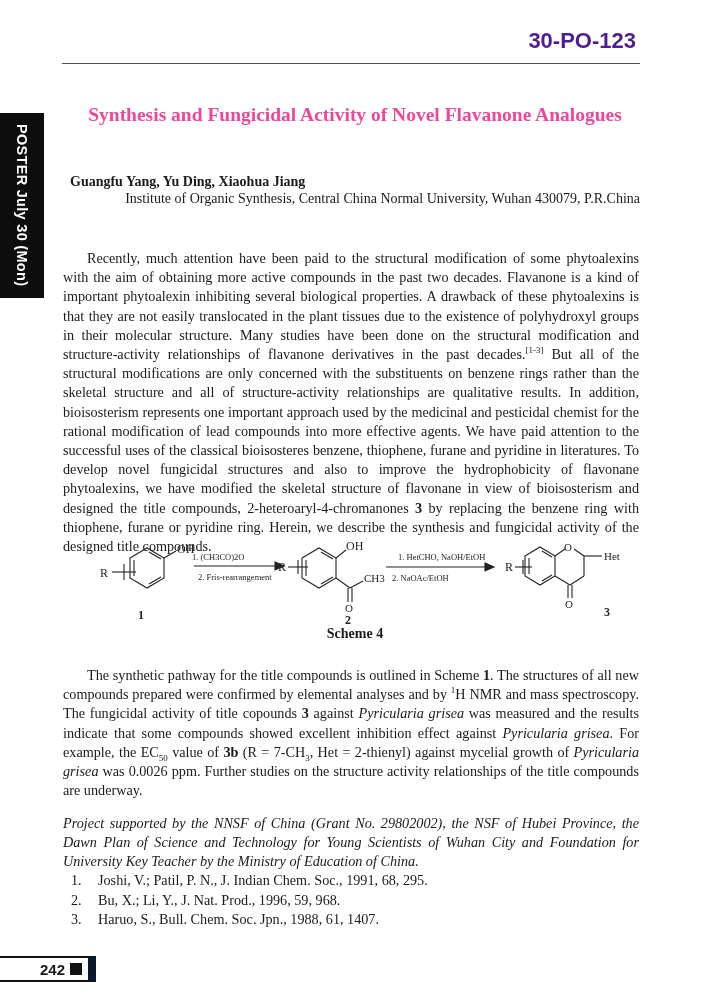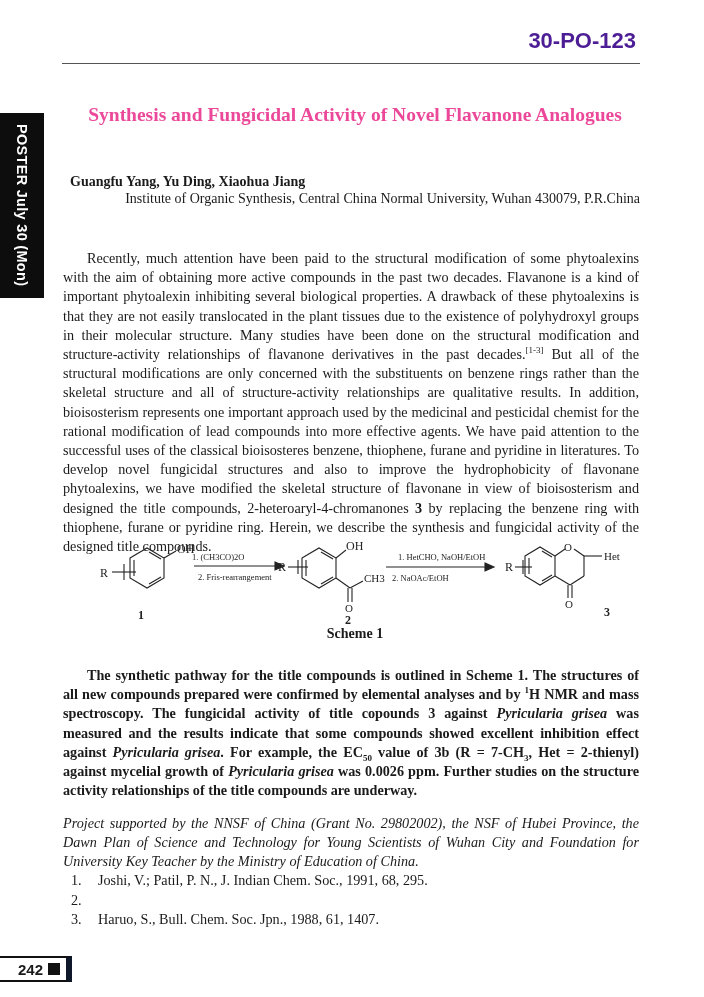--- a/index.html
+++ b/index.html
@@ -34,40 +34,40 @@
     }
     .affil {
       position: absolute; top: 191px; left: 70px; width: 570px; text-align: right; font-size: 14px;
     }
     .body-text {
       position: absolute; left: 63px; width: 576px; font-size: 14.2px; line-height: 19.2px;
       text-align: justify;
       margin-top: 18px;
     }
     .p1 { top: 231px; text-indent: 24px; }
-    .p2 { top: 648px; text-indent: 24px; font-weight: bold; }
+    .p2 { top: 648px; text-indent: 24px; }
     .p3 { top: 796px; font-style: italic; }
     sup { font-size: 9px; line-height: 0; }
     sub { font-size: 9px; line-height: 0; }
     .scheme {
       position: absolute; left: 80px; top: 536px; width: 560px; height: 90px;
     }
     .scheme-caption {
       position: absolute; top: 626px; left: 70px; width: 570px; text-align: center;
       font-weight: bold; font-size: 14px;
     }
     .refs {
       position: absolute; left: 71px; top: 871px; width: 560px; font-size: 14.2px; line-height: 19.5px;
       margin: 0; padding: 0; list-style: none;
     }
     .refs li { display: flex; }
     .refs .num { width: 27px; flex: none; }
     .page-box {
-      position: absolute; left: 0; top: 956px; width: 72px; height: 26px;
-      border-top: 2px solid #111; border-bottom: 2px solid #111; border-right: 6px solid #0f172a;
+      position: absolute; left: 0; top: 956px; width: 96px; height: 26px;
+      border-top: 2px solid #111; border-bottom: 2px solid #111; border-right: 8px solid #0f172a;
       display: flex; align-items: center; justify-content: flex-end; padding-right: 6px; box-sizing: border-box;
     }
     .page-box .pnum { font-family: "Liberation Sans", sans-serif; font-weight: bold; font-size: 15px; margin-right: 5px; }
     .page-box .sq { width: 12px; height: 12px; background: #111; display: inline-block; }
   </style>
 </head>
 <body>
 
 <div class="poster-id">30-PO-123</div>
 <div class="header-rule"></div>
@@ -142,33 +142,34 @@
     <text x="524" y="24" font-size="11" fill="#222" stroke="none">Het</text>
     <line x1="504" y1="40" x2="490" y2="49"></line>
     <line x1="490" y1="49" x2="475" y2="40"></line>
     <line x1="488" y1="49" x2="488" y2="62"></line>
     <line x1="492" y1="49" x2="492" y2="62"></line>
     <text x="485" y="72" font-size="11" fill="#222" stroke="none">O</text>
     <text x="524" y="80" font-size="12" font-weight="bold" fill="#222" stroke="none">3</text>
   </g>
 </svg>
 
-<div class="scheme-caption">Scheme 1</div>
+<div class="scheme-caption">Scheme 4</div>
 
 <div class="body-text p2"><span>The synthetic pathway for the title compounds is outlined in Scheme </span><b>1</b><span>. The structures of all new compounds prepared were confirmed by elemental analyses and by </span><sup>1</sup><span>H NMR and mass spectroscopy. The fungicidal activity of title copounds </span><b>3</b><span> against </span><i>Pyricularia grisea</i><span> was measured and the results indicate that some compounds showed excellent inhibition effect against </span><i>Pyricularia grisea</i><span>. For example, the EC</span><sub>50</sub><span> value of </span><b>3b</b><span> (R = 7-CH</span><sub>3</sub><span>, Het = 2-thienyl) against mycelial growth of </span><i>Pyricularia grisea</i><span> was 0.0026 ppm. Further studies on the structure activity relationships of the title compounds are underway.</span></div>
 
 <div class="body-text p3">Project supported by the NNSF of China (Grant No. 29802002), the NSF of Hubei Province, the Dawn Plan of Science and Technology for Young Scientists of Wuhan City and Foundation for University Key Teacher by the Ministry of Education of China.</div>
 
 <ul class="refs">
   <li>
       <span class="num">1.</span>
       <span>Joshi, V.; Patil, P. N., J. Indian Chem. Soc., 1991, 68, 295.</span>
     </li>
   <li>
       <span class="num">2.</span>
+      <span>Bu, X.; Li, Y., J. Nat. Prod., 1996, 59, 968.</span>
     </li>
   <li>
       <span class="num">3.</span>
       <span>Haruo, S., Bull. Chem. Soc. Jpn., 1988, 61, 1407.</span>
     </li>
 </ul>
 
 <div class="page-box">
   <span class="pnum">242</span>
   <span class="sq"></span>

